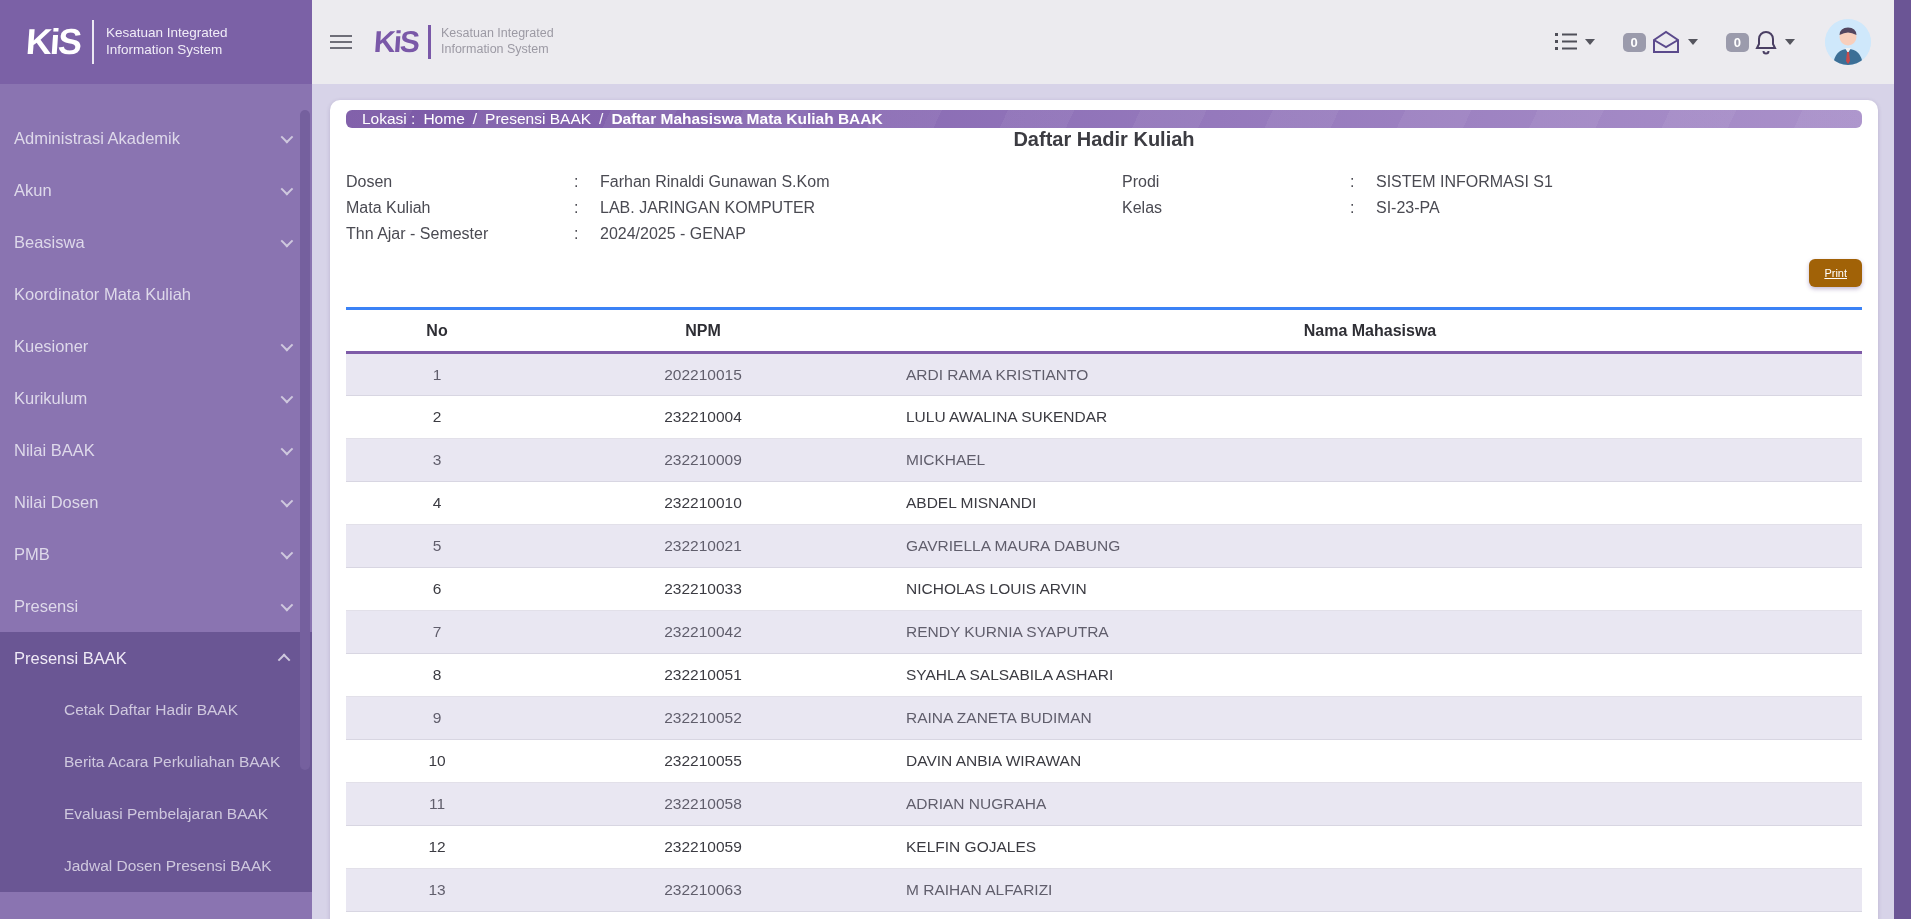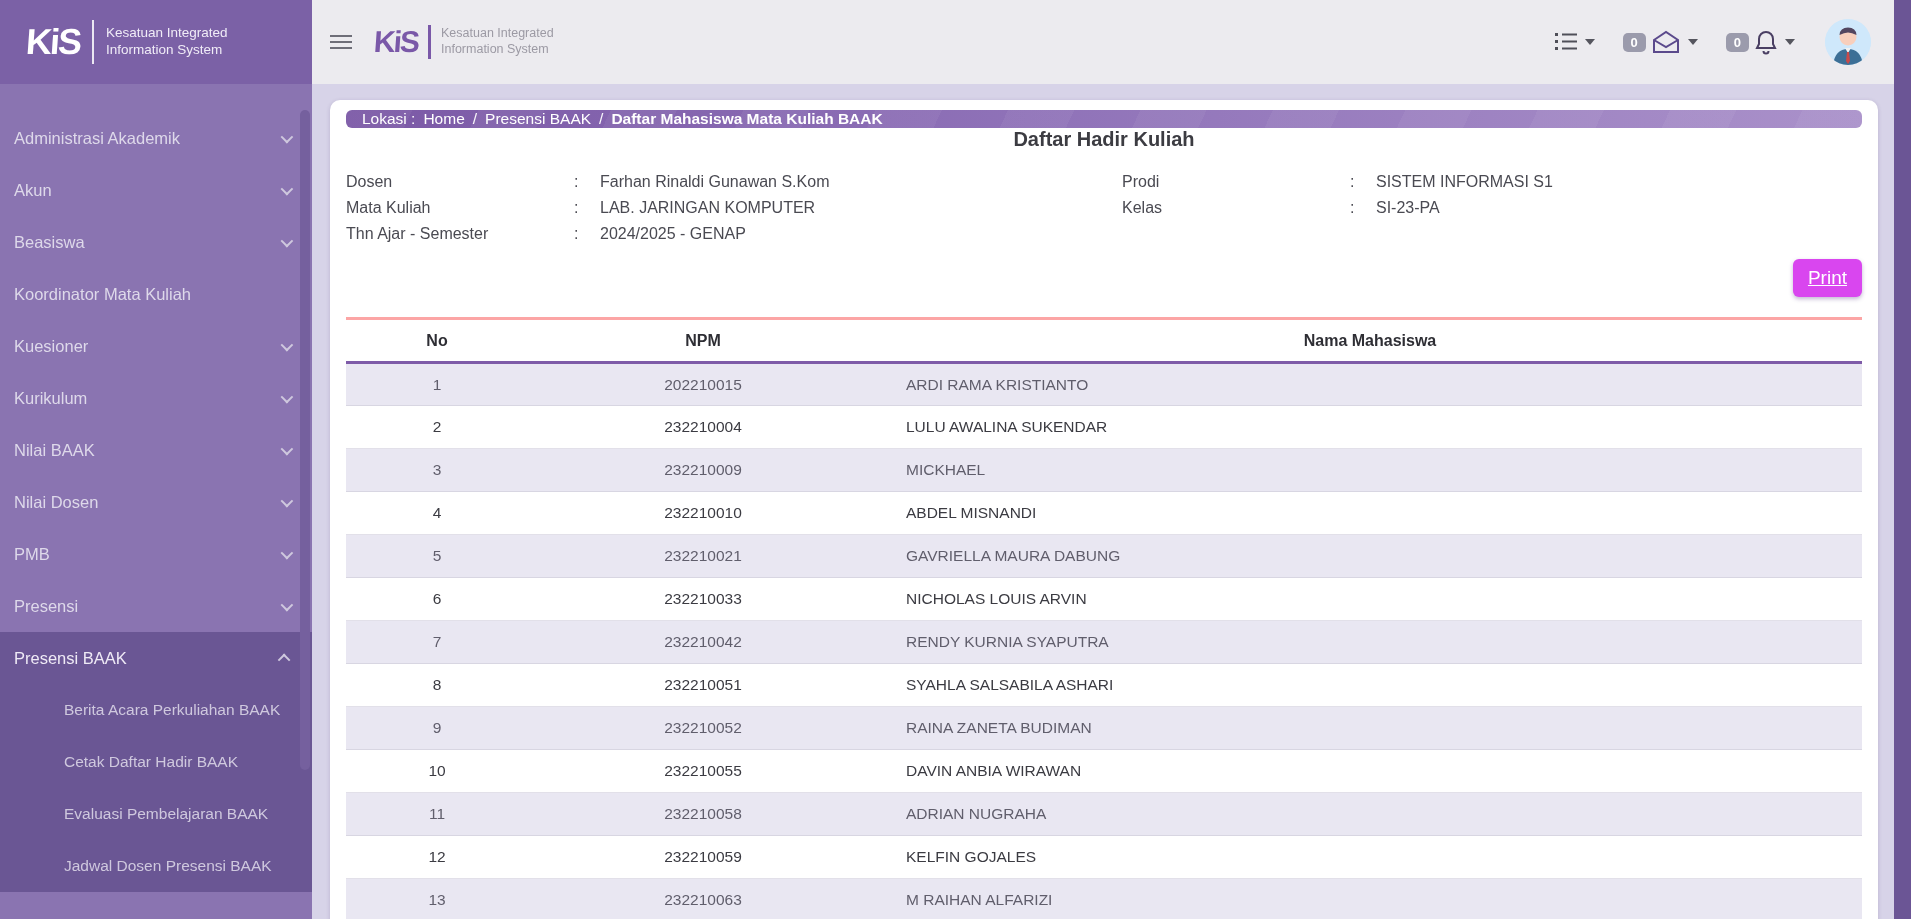--- a/index.html
+++ b/index.html
@@ -51,25 +51,25 @@
   .breadcrumb .current { font-weight:bold; }
   .page-title { text-align:center; font-size:20px; font-weight:bold; color:#3c3c42; }
 
   .info-grid { display:flex; margin-top:18px; color:#4a4a52; font-size:16px; }
   .info-col { width:50%; }
   .info-col.right { padding-left:18px; }
   .info-row { display:flex; height:26px; align-items:center; }
   .info-row .ilabel { width:228px; }
   .info-row .icolon { width:26px; }
   .print-row { display:flex; justify-content:flex-end; margin-top:12px; }
-  .print-btn { background:#d946ef; color:#fff; border:none; border-radius:6px; font-size:19px; padding:8px 15px; cursor:pointer; box-shadow:0 2px 4px rgba(80,50,130,.35); font-family:"Liberation Sans",sans-serif;text-decoration:underline; }
+  .print-btn { background:#a16207; color:#fff; border:none; border-radius:6px; font-size:11px; padding:8px 15px; cursor:pointer; box-shadow:0 2px 4px rgba(80,50,130,.35); font-family:"Liberation Sans",sans-serif;text-decoration:underline; }
 
   
   table.students { width:100%; border-collapse:collapse; margin-top:20px; font-size:15.5px; }
-  table.students thead tr { border-top:3px solid #fca5a5; border-bottom:3px solid #7e5ba8; }
+  table.students thead tr { border-top:3px solid #3b82f6; border-bottom:3px solid #7e5ba8; }
   table.students th { height:44px; font-size:16px; color:#2e2e34; font-weight:bold; text-align:center; }
   table.students td { height:43px; color:#3b3b42; border-bottom:1px solid #e2e0e9; }
   table.students tbody tr:nth-child(odd) { background:#e9e7f2; }
   table.students tbody tr:nth-child(odd) td { color:#605e6c; border-bottom-color:#d8d6e2; }
   .col-no { width:182px; } .col-npm { width:350px; }
   td.c-no, td.c-npm { text-align:center; }
   td.c-name { text-align:left; padding-left:28px; }
 
   
   .page-scrollbar { position:fixed; top:0; right:0; width:17px; height:919px; background:#6b5595; cursor:pointer; }
@@ -124,22 +124,22 @@
       </div>
       <div class="side-item">
         <span class="lbl">Presensi</span>
         <span class="chev down"></span>
       </div>
       <div class="side-group active">
         <div class="side-item">
           <span class="lbl">Presensi BAAK</span>
           <span class="chev up"></span>
         </div>
+        <div class="side-sub">Cetak Daftar Hadir BAAK</div>
         <div class="side-sub">Berita Acara Perkuliahan BAAK</div>
-        <div class="side-sub">Cetak Daftar Hadir BAAK</div>
         <div class="side-sub">Evaluasi Pembelajaran BAAK</div>
         <div class="side-sub">Jadwal Dosen Presensi BAAK</div>
       </div>
     </nav>
   <div class="sb-scroll-thumb"></div>
 </aside>
 
 <div class="main">
   <header class="topbar">
     <div class="hamburger">

